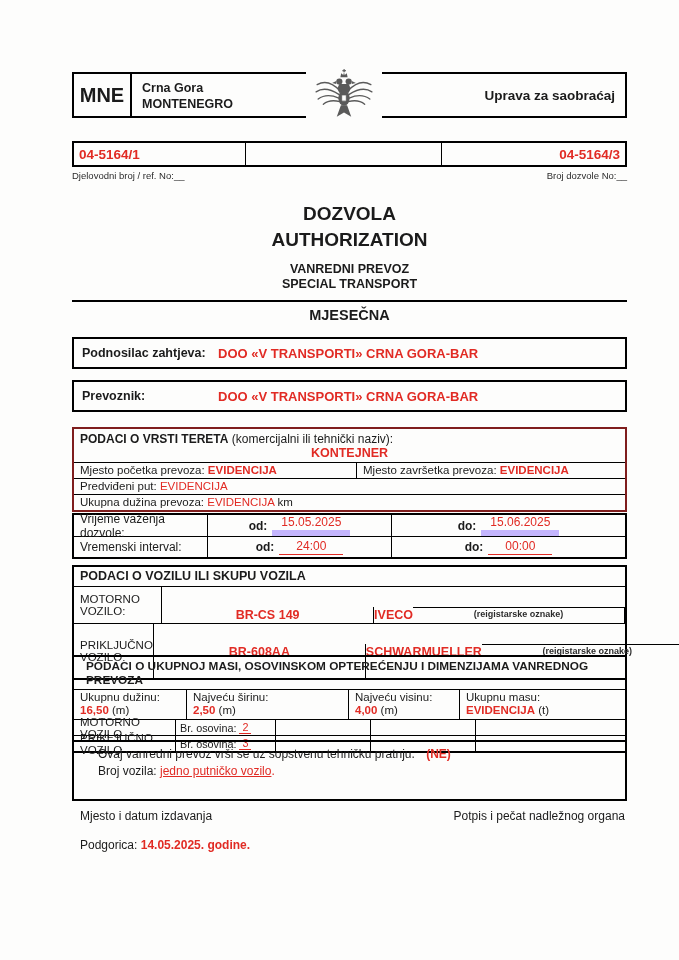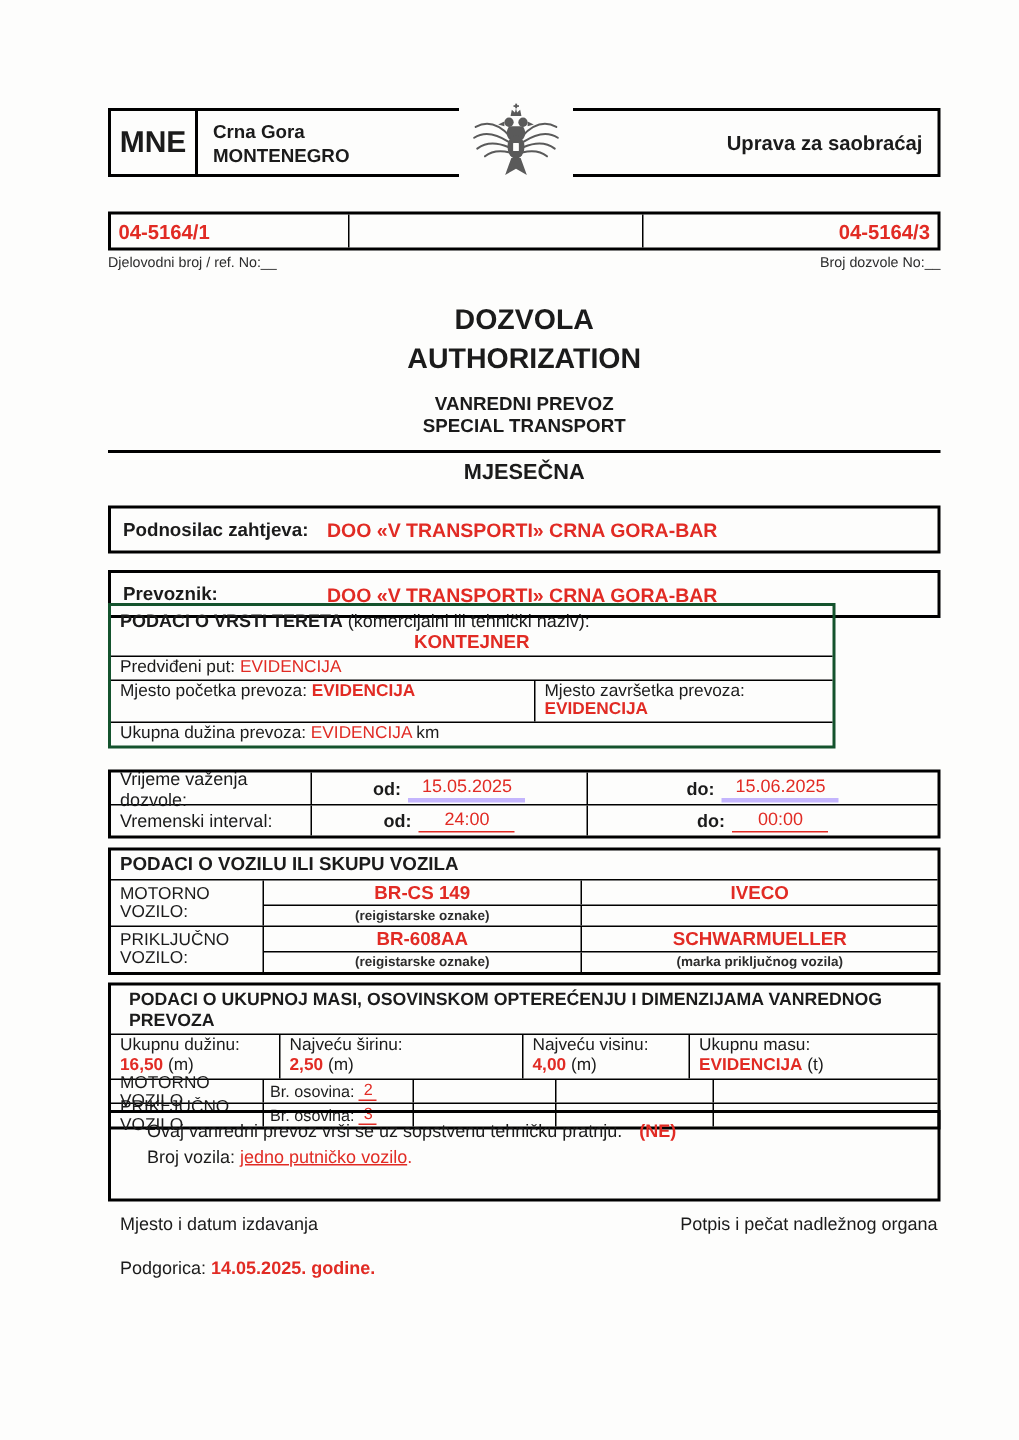--- a/index.html
+++ b/index.html
@@ -13,67 +13,67 @@
   
   .header-box { position: absolute; top: 72px; left: 0; width: 555px; height: 46px; border: 2px solid #000; display: flex; }
   .mne-cell { width: 58px; border-right: 2px solid #000; display: flex; align-items: center; justify-content: center; font-weight: bold; font-size: 20px; }
   .country-cell { padding: 6px 0 0 10px; font-weight: bold; font-size: 12.5px; line-height: 1.3; }
   .authority-cell { margin-left: auto; align-self: center; padding-right: 10px; font-weight: bold; font-size: 13.5px; }
   .coa { position: absolute; left: 232px; top: -9px; width: 76px; height: 64px; background: #fdfdfc; display: flex; align-items: center; justify-content: center; padding: 0 7px; }
   .coa svg { height: 64px; }
 
   
   .ref-table { position: absolute; top: 141px; left: 0; width: 555px; height: 26px; border: 2px solid #000; display: flex; font-size: 13.5px; font-weight: bold; }
-  .ref-c1 { width: 159px; border-right: 1px solid #000; display: flex; align-items: center; padding-left: 5px; }
+  .ref-c1 { width: 172px; border-right: 1px solid #000; display: flex; align-items: center; padding-left: 5px; }
   .ref-c2 { width: 196px; border-right: 1px solid #000; }
   .ref-c3 { flex: 1; display: flex; align-items: center; justify-content: flex-end; padding-right: 5px; }
   .ref-labels { position: absolute; top: 170px; left: 0; width: 555px; display: flex; justify-content: space-between; font-size: 9.5px; color: #2c2c2c; }
 
   
   .title-block { position: absolute; top: 201px; left: 0; width: 555px; text-align: center; }
   .t-big { font-size: 19px; font-weight: bold; line-height: 26px; }
   .t-small { font-size: 12.5px; font-weight: bold; line-height: 15px; }
   .t-gap { height: 9px; }
   .hr-line { position: absolute; top: 300px; left: 0; width: 555px; border-top: 2px solid #000; }
   .period-title { position: absolute; top: 307px; left: 0; width: 555px; text-align: center; font-size: 14.5px; font-weight: bold; }
 
   
   .party-box { position: absolute; left: 0; width: 555px; height: 32px; border: 2px solid #000; display: flex; align-items: center; }
   .party-label { width: 136px; padding-left: 8px; font-weight: bold; font-size: 12.5px; }
   .party-value { color: #e12b24; font-weight: bold; font-size: 13px; padding-left: 8px; }
 
   
-  .cargo-box { position: absolute; top: 402px; left: 0; width: 485px; border: 2px solid #14532d; }
+  .cargo-box { position: absolute; top: 427px; left: 0; width: 555px; border: 2px solid #7f1d1d; }
   .cargo-head { padding: 3px 6px 0 6px; font-size: 12px; }
   .cargo-name { text-align: center; color: #e12b24; font-weight: bold; font-size: 12.5px; padding: 0 0 2px 0; }
   .cargo-row { border-top: 1px solid #000; display: flex; font-size: 11.5px; }
   .cargo-cell { padding: 1px 6px 2px 6px; }
   .cargo-cell-l { width: 283px; border-right: 1px solid #000; }
   .cargo-cell-r { flex: 1; }
   .ev-bold { color: #e12b24; font-weight: bold; }
   .ev-reg { color: #e12b24; }
 
   
   .validity-table { position: absolute; top: 513px; left: 0; width: 555px; border: 2px solid #000; font-size: 12px; }
   .val-row { display: flex; height: 21px; }
   .val-row + .val-row { border-top: 1px solid #000; }
   .val-label { width: 134px; border-right: 1px solid #000; display: flex; align-items: center; padding-left: 6px; }
   .val-od { width: 184px; border-right: 1px solid #000; }
   .val-do { flex: 1; }
   .val-cell { display: flex; align-items: center; justify-content: center; gap: 5px; }
-  .u-date { color: #e12b24; border-bottom: 3px solid #c4b5fd; padding: 0 9px 1px 9px; text-align: center; }
+  .u-date { color: #e12b24; border-bottom: 6px solid #c4b5fd; padding: 0 9px 1px 9px; text-align: center; }
   .u-time { color: #e12b24; border-bottom: 1px solid #e12b24; padding: 0 17px 1px 17px; }
 
   
   .vehicle-box { position: absolute; top: 565px; left: 0; width: 555px; border: 2px solid #000; }
   .veh-head { padding: 2px 6px 3px 6px; font-weight: bold; font-size: 12.5px; border-bottom: 1px solid #000; }
   .veh-row { display: flex; }
   .veh-row + .veh-row { border-top: 1px solid #000; }
   .veh-label { width: 102px; border-right: 1px solid #000; display: flex; align-items: center; padding-left: 6px; font-size: 11.5px; }
-  .veh-values { flex: 1; display: flex; flex-direction: column; }
+  .veh-values { flex: 1; display: flex; flex-direction: row; margin-top: 20px; }
   .veh-line { display: flex; }
   .veh-vcell { width: 212px; border-right: 1px solid #000; text-align: center; }
   .veh-vcell2 { flex: 1; text-align: center; }
   .veh-value { color: #e12b24; font-weight: bold; font-size: 12.5px; padding: 1px 0; }
   .veh-capline { border-top: 1px solid #000; font-size: 9px; color: #2c2c2c; font-weight: bold; }
   .veh-capline .veh-vcell, .veh-capline .veh-vcell2 { padding: 1px 0 2px 0; }
 
   
   .mass-box { position: absolute; top: 655px; left: 0; width: 555px; border: 2px solid #000; }
   .mass-head { padding: 2px 6px 2px 12px; font-weight: bold; font-size: 11.8px; border-bottom: 1px solid #000; }
@@ -174,33 +174,33 @@
       <div class="party-value">DOO «V TRANSPORTI» CRNA GORA-BAR</div>
     </div>
 
     <div class="cargo-box">
       <div class="cargo-head">
         <span class="b">PODACI O VRSTI TERETA</span>
         <span>(komercijalni ili tehnički naziv):</span>
       </div>
       <div class="cargo-name">KONTEJNER</div>
       <div class="cargo-row">
+        <div class="cargo-cell cargo-cell-l">
+          <span>Mjesto početka prevoza:</span>
+          <span class="ev-bold">EVIDENCIJA</span>
+        </div>
+        <div class="cargo-cell cargo-cell-r">
+          <span>Mjesto završetka prevoza:</span>
+          <span class="ev-bold">EVIDENCIJA</span>
+        </div>
+      </div>
+      <div class="cargo-row">
         <div class="cargo-cell">
           <span>Predviđeni put:</span>
           <span class="ev-reg">EVIDENCIJA</span>
-        </div>
-      </div>
-      <div class="cargo-row">
-        <div class="cargo-cell cargo-cell-l">
-          <span>Mjesto početka prevoza:</span>
-          <span class="ev-bold">EVIDENCIJA</span>
-        </div>
-        <div class="cargo-cell cargo-cell-r">
-          <span>Mjesto završetka prevoza:</span>
-          <span class="ev-bold">EVIDENCIJA</span>
         </div>
       </div>
       <div class="cargo-row">
         <div class="cargo-cell">
           <span>Ukupna dužina prevoza:</span>
           <span class="ev-reg">EVIDENCIJA</span>
           <span>km</span>
         </div>
       </div>
     </div>

